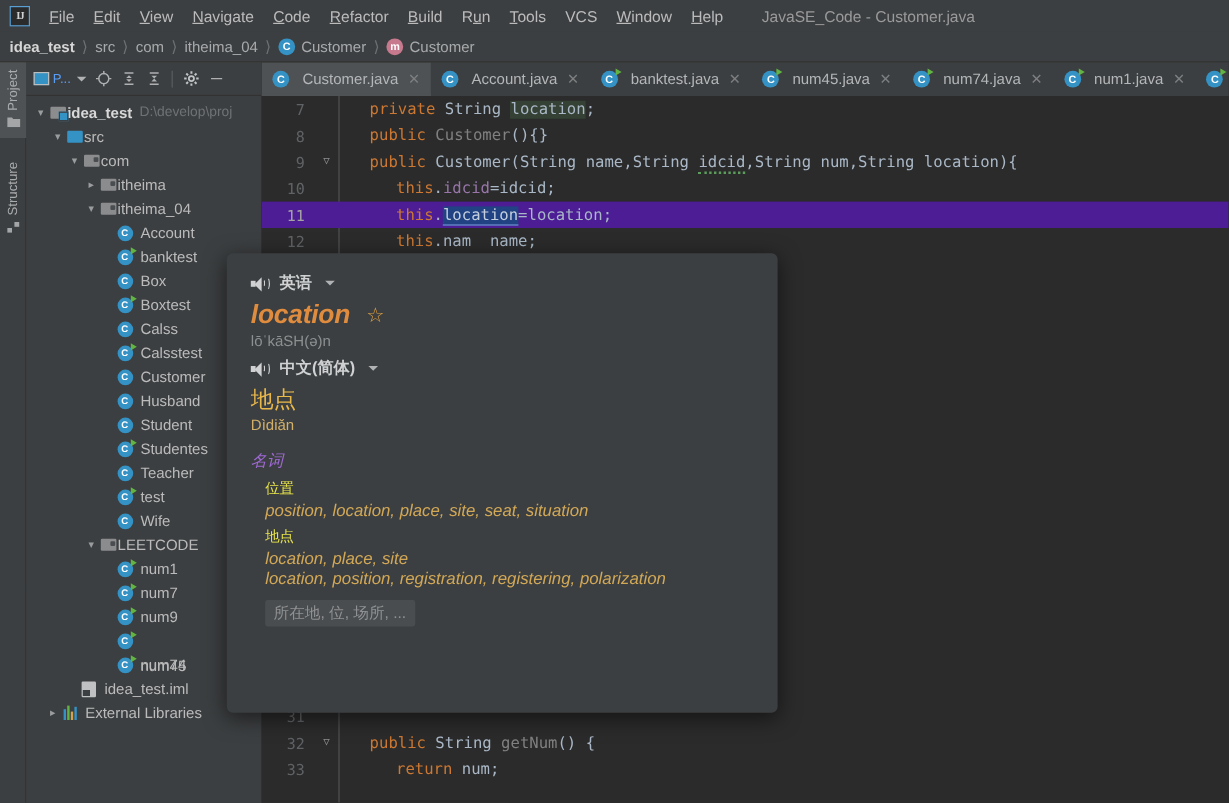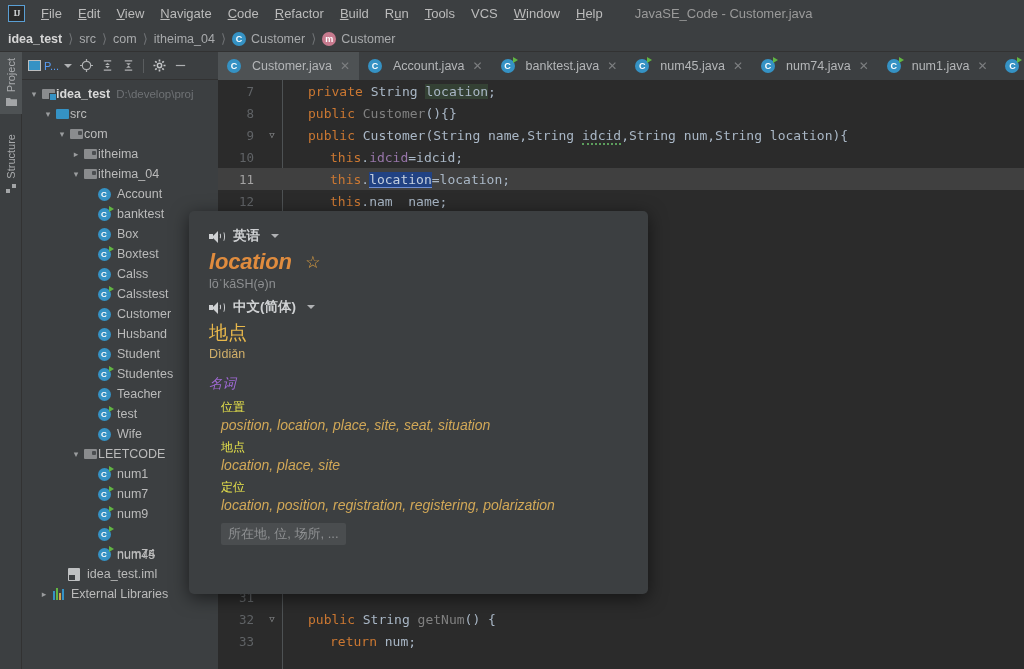--- a/index.html
+++ b/index.html
@@ -148,21 +148,21 @@
     content:""; position:absolute; left:0; right:0; bottom:0; height:2px;
     background:#4e5254;
   }
   .tab .x { color:#7d7f81; font-size:12px; margin-left:2px; }
 
   .code {
     position:relative; height:589px; background:#2b2b2b; overflow:hidden;
     font-family:"DejaVu Sans Mono", monospace; font-size:13px;
   }
   .ln-row { height:22px; display:flex; align-items:center; position:relative; }
-  .ln-row.hl { background:#404040; }
+  .ln-row.hl { background:#4c1d95; }
   .gutter {
     width:44px; flex:0 0 44px; text-align:right; padding-right:8px;
     color:#606366; font-size:12.5px;
   }
   .gutter.cur { color:#a4a3a3; }
   .foldcol {
     width:20px; flex:0 0 20px; position:relative; display:flex;
     align-items:center; justify-content:center; color:#8d8f91; font-size:9px;
   }
   .codetext { white-space:pre; color:#a9b7c6; padding-left:26px; }
@@ -645,20 +645,19 @@
     <div class="trans-cn">地点</div>
     <div class="pinyin">Dìdiǎn</div>
 
     <div class="pos">名词</div>
 
     <div class="sense">
       <div class="sense-cn">位置</div>
       <div class="sense-en">position, location, place, site, seat, situation</div>
       <div class="sense-cn">地点</div>
       <div class="sense-en">location, place, site</div>
-      <div class="sense-cn">定位</div>
       <div class="sense-en">location, position, registration, registering, polarization</div>
     </div>
 
     <div class="more-chip">所在地, 位, 场所, ...</div>
   </div>
 
 </div>
 
 </body></html>

